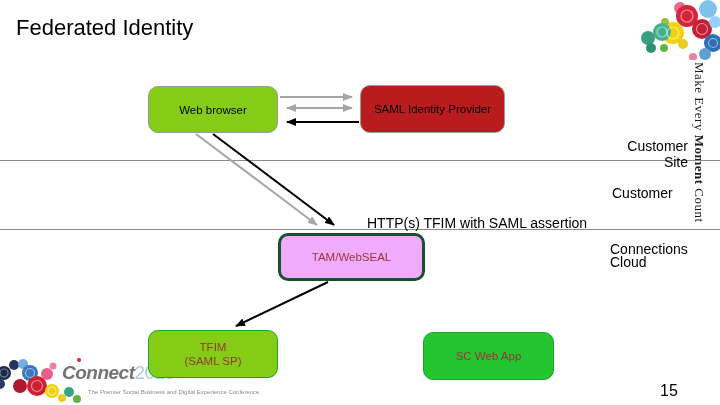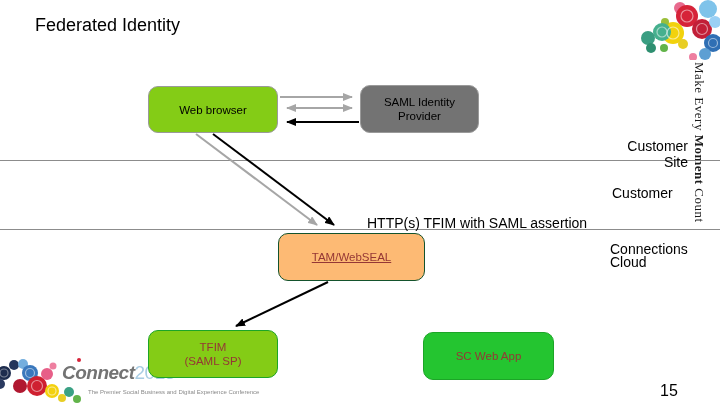--- a/index.html
+++ b/index.html
@@ -1,21 +1,21 @@
 <!DOCTYPE html>
 <html><head>
 <meta charset="utf-8">
 <style>
   html,body{margin:0;padding:0;background:#fff;}
   #slide{
     position:relative;width:720px;height:405px;background:#ffffff;
     overflow:hidden;font-family:"Liberation Sans",sans-serif;color:#000;
   }
   .title{
-    position:absolute;left:35px;top:15px;font-size:18px;color:#000;
+    position:absolute;left:16px;top:15px;font-size:22px;color:#000;
   }
   .hline{position:absolute;left:0;width:720px;border-top:1px solid #8c8c8c;height:0;}
   #line-customer{top:160px;}
   #line-internet{top:229px;}
   .zone-label{position:absolute;font-size:14px;color:#000;}
   #lbl-customer-site{left:600px;top:138px;width:88px;text-align:right;}
   #lbl-internet{left:612px;top:185px;}
   #lbl-connections{left:610px;top:243px;width:74px;line-height:13px;}
   #lbl-http-post{left:367px;top:215px;}
   .side-text{
@@ -23,22 +23,22 @@
     writing-mode:vertical-rl;font-family:"Liberation Serif",serif;
     font-size:13px;color:#1a1a1a;letter-spacing:0.5px;white-space:nowrap;
   }
   .side-text .b{font-weight:bold;}
   .box{
     position:absolute;border-radius:10px;display:flex;flex-direction:column;
     align-items:center;justify-content:center;text-align:center;
     font-size:11.5px;line-height:14px;box-sizing:border-box;
   }
   #box-web-browser{left:148px;top:86px;width:130px;height:47px;background:#84cc16;border:1px solid #9a9a9a;color:#000;}
-  #box-saml-idp{left:360px;top:85px;width:119px;height:48px;background:#737373;border:1px solid #9a9a9a;color:#000;}
-  #box-tam{left:278px;top:233px;width:147px;height:48px;background:#fdba74;border:1px solid #14532d;color:#953735;text-decoration:underline;}
+  #box-saml-idp{left:360px;top:85px;width:145px;height:48px;background:#b91c1c;border:1px solid #9a9a9a;color:#000;text-align:right;}
+  #box-tam{left:278px;top:233px;width:147px;height:48px;background:#f0abfc;border:3px solid #14532d;color:#953735;}
   #box-tfim{left:148px;top:330px;width:130px;height:48px;background:#84cc16;border:1px solid #1ca527;color:#953735;z-index:5;}
   #box-scwebapp{left:423px;top:332px;width:131px;height:48px;background:#24c530;border:1px solid #1ca527;color:#953735;z-index:5;}
   #arrows{position:absolute;left:0;top:0;pointer-events:none;}
   #page-number{position:absolute;left:660px;top:382px;font-size:16px;color:#000;}
   
   #logo{position:absolute;left:0;top:346px;width:280px;height:59px;z-index:1;}
   #logo-bubbles{position:absolute;left:-10px;top:2px;}
   #logo-wordmark{position:absolute;left:62px;top:16px;font-size:19px;letter-spacing:-0.5px;white-space:nowrap;}
   #logo-name{font-weight:bold;color:#737373;font-style:italic;}
   #logo-year{color:#a9cce3;}

